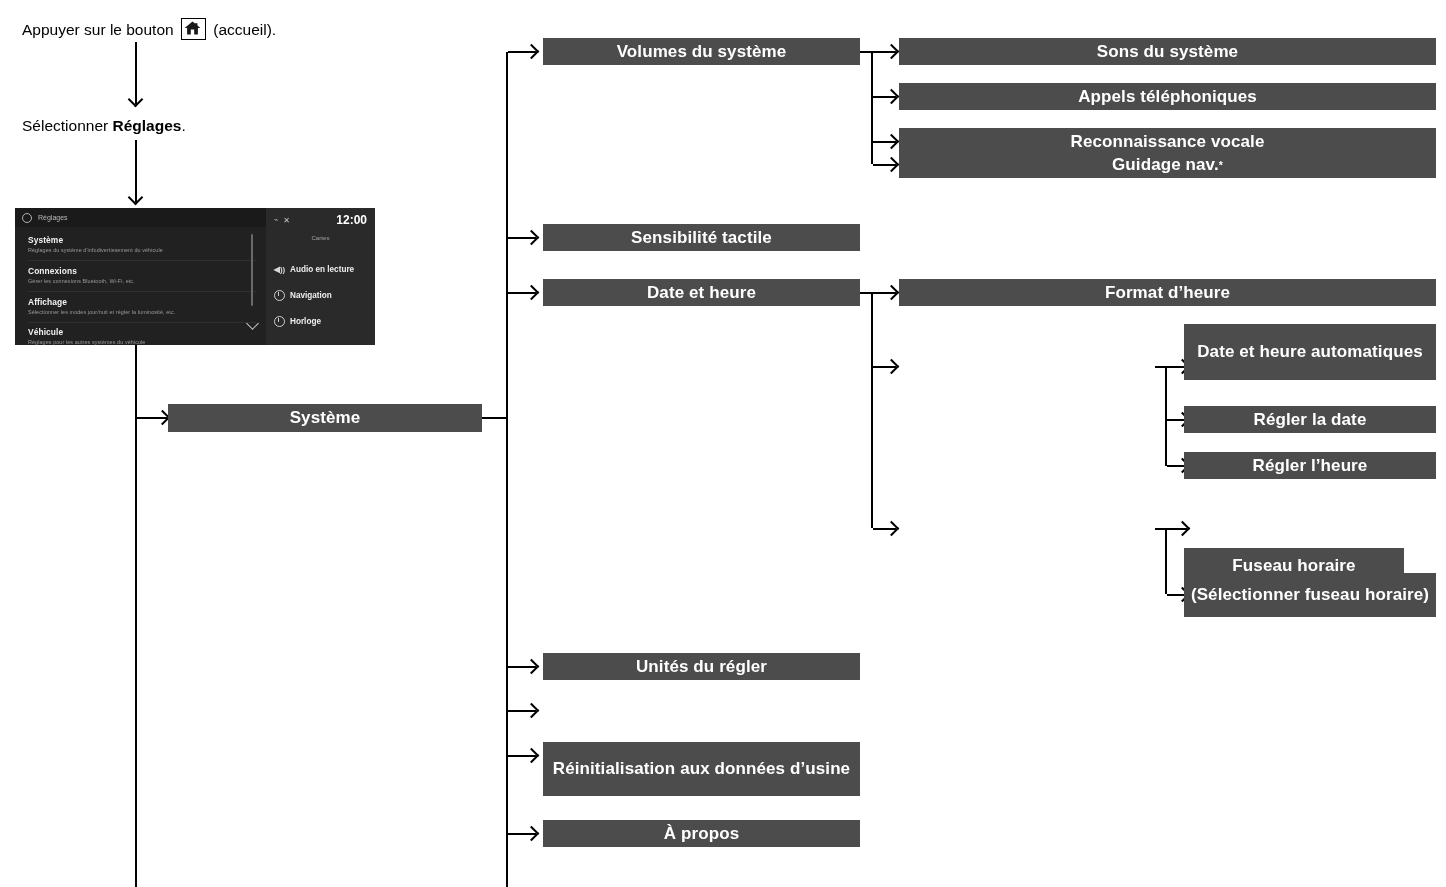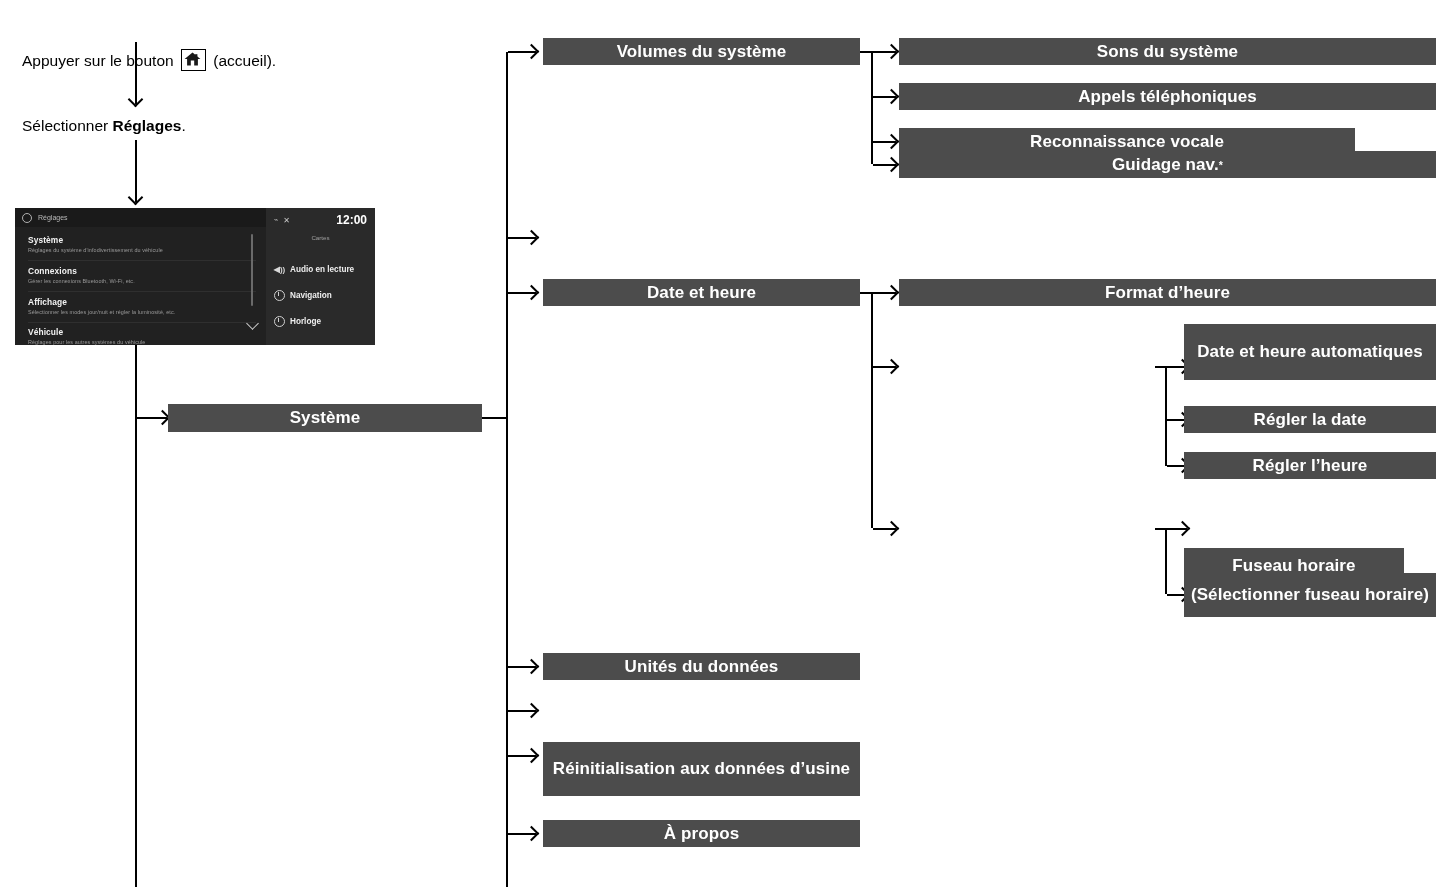--- a/index.html
+++ b/index.html
@@ -225,21 +225,21 @@
   .ring::after{
     content:""; position:absolute; left:3.2px; top:1.4px;
     width:1.2px; height:3.4px; background:#d0d0d0;
   }
 </style>
 </head>
 <body>
 
 <div id="page">
 
-  <div class="instr" style="left:22px; top:18px;margin-top:31px;">
+  <div class="instr" style="left:22px; top:18px;">
     <span>Appuyer sur le bouton</span>
     <span class="home-key">
       <svg width="17" height="14" viewBox="0 0 17 14" aria-hidden="true">
         <path d="M8.5 0.6 L16.4 7.1 L13.9 7.1 L13.9 13.4 L10.2 13.4 L10.2 8.6 L6.8 8.6 L6.8 13.4 L3.1 13.4 L3.1 7.1 L0.6 7.1 Z" fill="#1a1a1a"></path>
         <rect x="11.1" y="2.2" width="2.3" height="3.0" fill="#1a1a1a"></rect>
       </svg>
     </span>
     <span>(accueil).</span>
   </div>
 
@@ -324,29 +324,32 @@
   <div class="hline" style="left:482px; top:417px; width:26px;"></div>
 
   <div class="vline" style="left:506px; top:52px; height:835px;"></div>
 
   <div class="arrow-h" style="left:508px; top:51px; width:28px;"></div>
   <div class="mbox" style="left:543px; top:38px; width:317px; height:27px;">
     <span>Volumes du système</span>
   </div>
 
   <div class="arrow-h" style="left:508px; top:237px; width:28px;"></div>
+  <div class="mbox" style="left:543px; top:224px; width:317px; height:27px;">
+    <span>Sensibilité tactile</span>
+  </div>
 
   <div class="arrow-h" style="left:508px; top:292px; width:28px;"></div>
   <div class="mbox" style="left:543px; top:279px; width:317px; height:27px;">
     <span>Date et heure</span>
   </div>
 
   <div class="arrow-h" style="left:508px; top:666px; width:28px;"></div>
   <div class="mbox" style="left:543px; top:653px; width:317px; height:27px;">
-    <span>Unités du données</span>
+    <span>Unités du régler</span>
   </div>
 
   <div class="arrow-h" style="left:508px; top:710px; width:28px;"></div>
 
   <div class="arrow-h" style="left:508px; top:755px; width:28px;"></div>
   <div class="mbox" style="left:543px; top:742px; width:317px; height:54px;">
     <span>Réinitialisation aux données d’usine</span>
   </div>
 
   <div class="arrow-h" style="left:508px; top:833px; width:28px;"></div>
@@ -361,21 +364,21 @@
   <div class="mbox" style="left:899px; top:38px; width:537px; height:27px;">
     <span>Sons du système</span>
   </div>
 
   <div class="arrow-h" style="left:873px; top:96px; width:23px;"></div>
   <div class="mbox" style="left:899px; top:83px; width:537px; height:27px;">
     <span>Appels téléphoniques</span>
   </div>
 
   <div class="arrow-h" style="left:873px; top:141px; width:23px;"></div>
-  <div class="mbox" style="left:899px; top:128px; width:456px; height:27px;">
+  <div class="mbox" style="left:899px; top:128px; width:537px; height:27px;">
     <span>Reconnaissance vocale</span>
   </div>
 
   <div class="arrow-h" style="left:873px; top:164px; width:23px;"></div>
   <div class="mbox" style="left:899px; top:151px; width:537px; height:27px;">
     <span>Guidage nav.</span>
       <sup>*</sup>
   </div>
 
   <div class="hline" style="left:860px; top:292px; width:24px;"></div>

